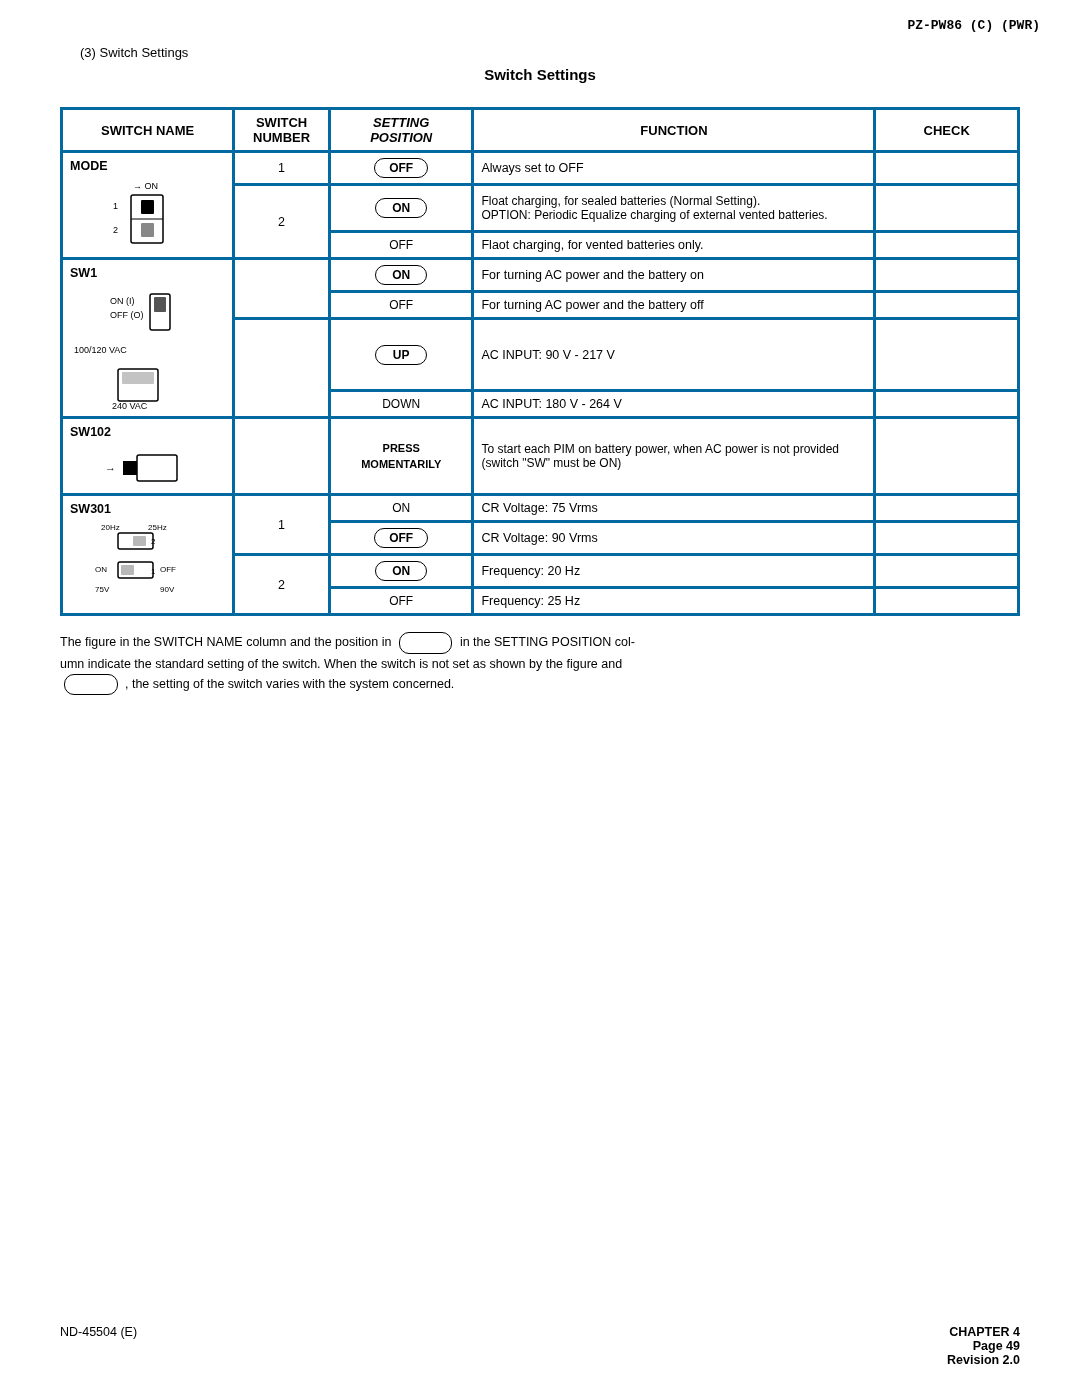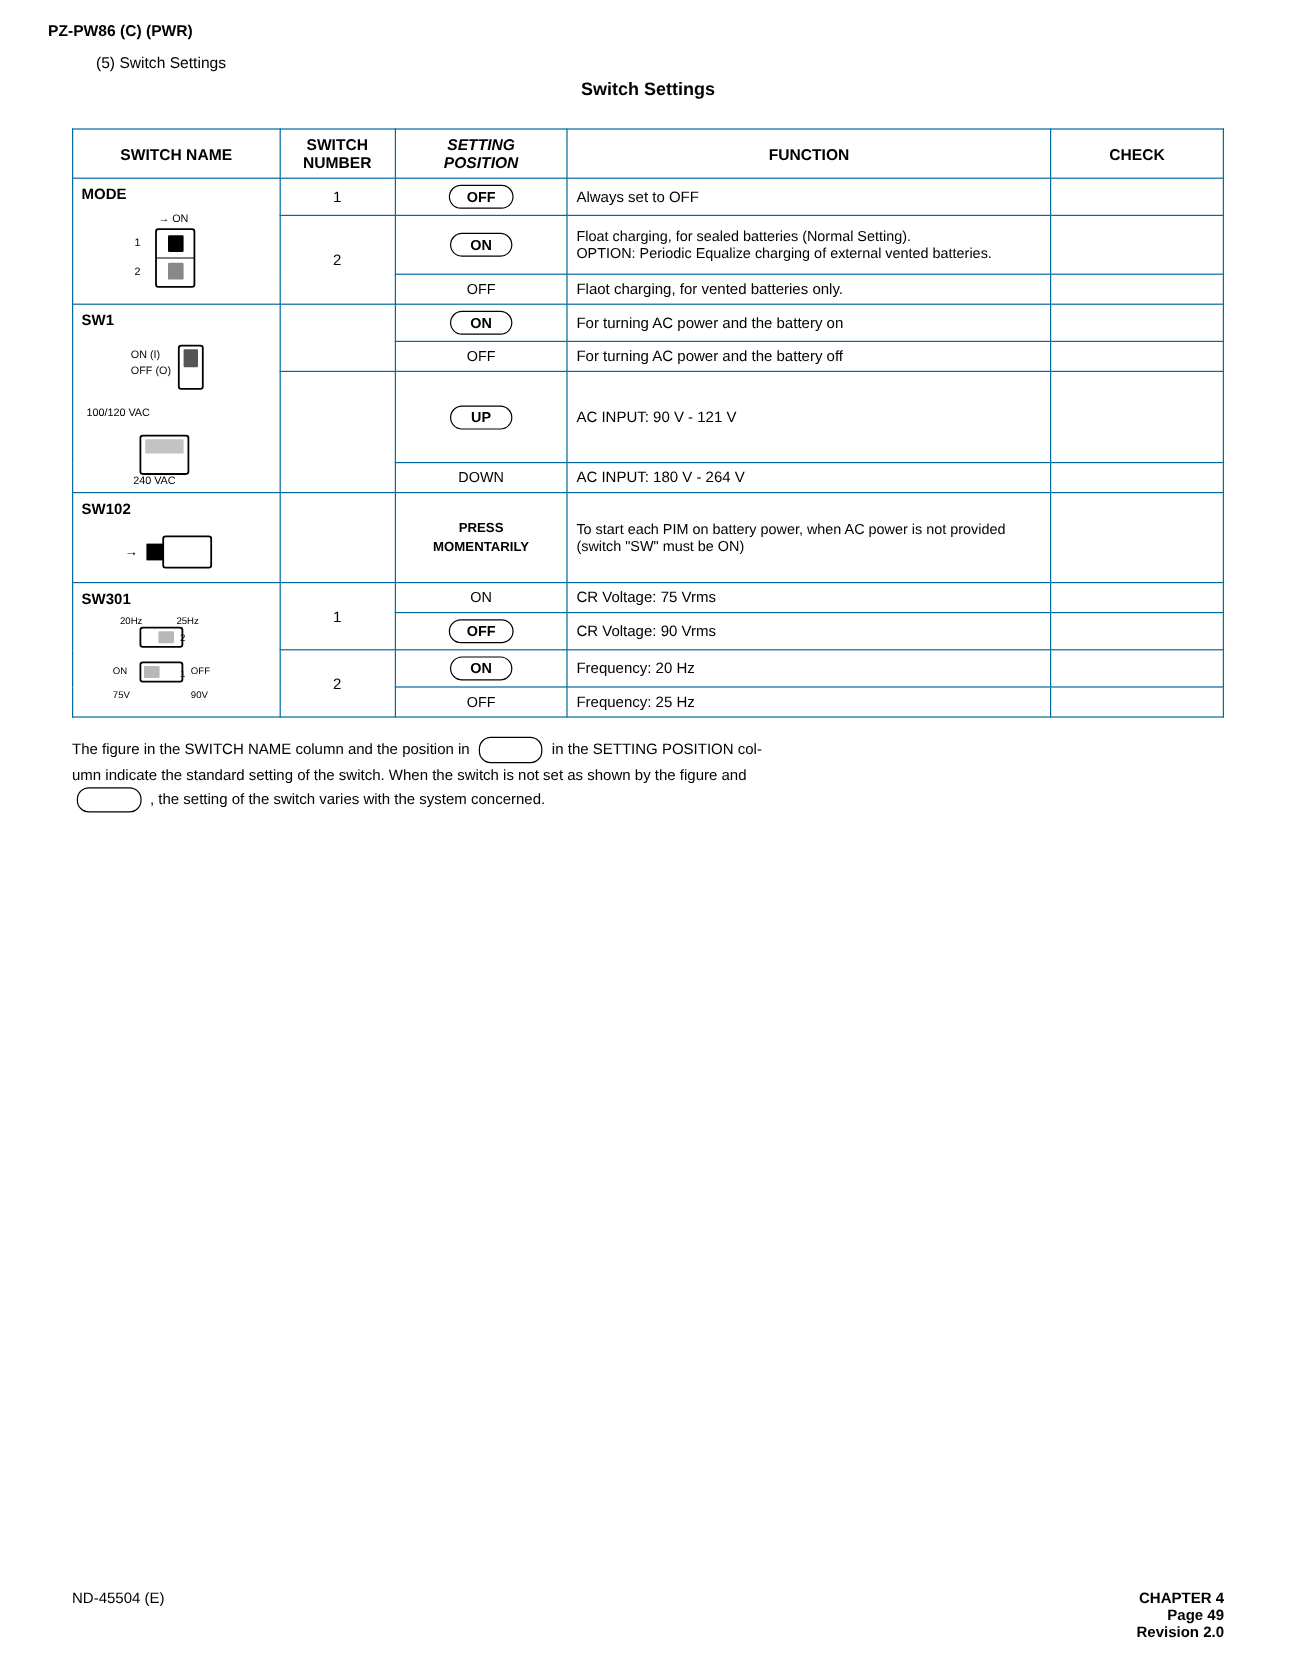--- a/index.html
+++ b/index.html
@@ -6,44 +6,46 @@
     body {
       width: 1080px;
       min-height: 1397px;
       background: #fff;
       font-family: Arial, Helvetica, sans-serif;
       font-size: 13px;
       color: #000;
       position: relative;
     }
     .page-header {
+      text-align: right;
       padding: 18px 40px 6px 40px;
       font-size: 13px;
       font-weight: bold;
+      font-family: Liberation Mono, monospace;
     }
     .section-label {
       padding: 6px 80px;
       font-size: 13px;
     }
     .section-title {
       text-align: center;
       font-weight: bold;
       font-size: 15px;
       margin-bottom: 24px;
     }
     .table-wrapper {
       padding: 0 60px;
     }
     table {
       width: 100%;
       border-collapse: collapse;
       font-size: 12.5px;
     }
     th, td {
-      border: 1px solid #0369a1;
+      border: 3px solid #0369a1;
       padding: 5px 7px;
       vertical-align: middle;
     }
     th {
       text-align: center;
       font-weight: bold;
       font-size: 13px;
       background: #fff;
     }
     .col-switch-name { width: 18%; }
@@ -103,21 +105,21 @@
     td.center { text-align: center; }
   </style>
 </head>
 <body>
 
 <div class="page-header">
   <span>PZ-PW86 (C) (PWR)</span>
 </div>
 
 <div class="section-label">
-  <span>(5)   Switch Settings</span>
+  <span>(3)   Switch Settings</span>
 </div>
 
 <div class="table-wrapper">
   <div class="section-title">Switch Settings</div>
 
   <table>
     <thead>
       <tr>
         <th class="col-switch-name">SWITCH NAME</th>
         <th class="col-switch-number">SWITCH<br>NUMBER</th>
@@ -205,21 +207,21 @@
           <span class="setting-plain">OFF</span>
         </td>
         <td>For turning AC power and the battery off</td>
         <td></td>
       </tr>
       <tr>
         <td class="center" rowspan="2"></td>
         <td class="center">
           <span class="setting-pill">UP</span>
         </td>
-        <td>AC INPUT: 90 V - 121 V</td>
+        <td>AC INPUT: 90 V - 217 V</td>
         <td></td>
       </tr>
       <tr>
         <td class="center">
           <span class="setting-plain">DOWN</span>
         </td>
         <td>AC INPUT: 180 V - 264 V</td>
         <td></td>
       </tr>
 

